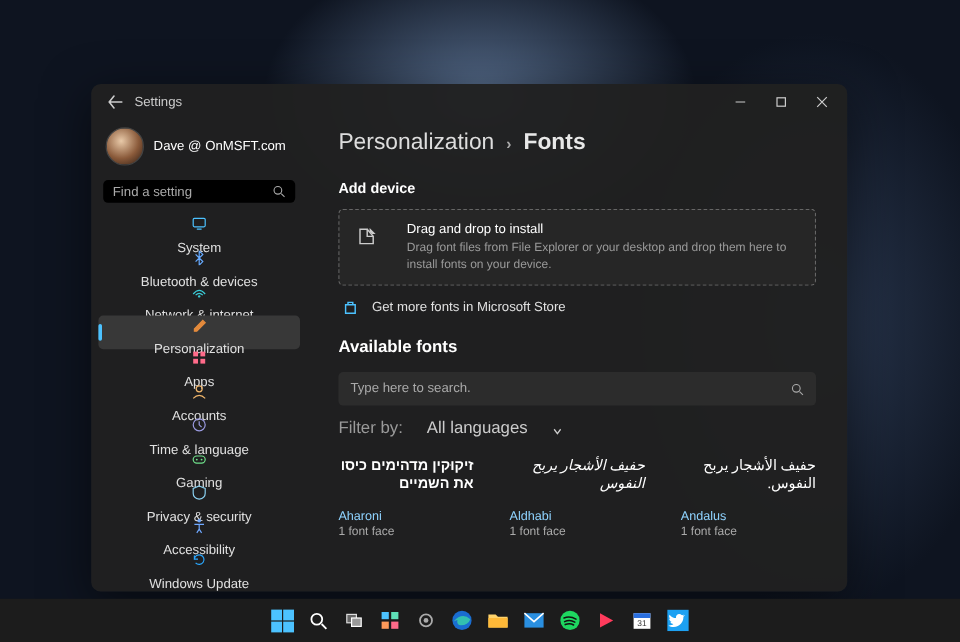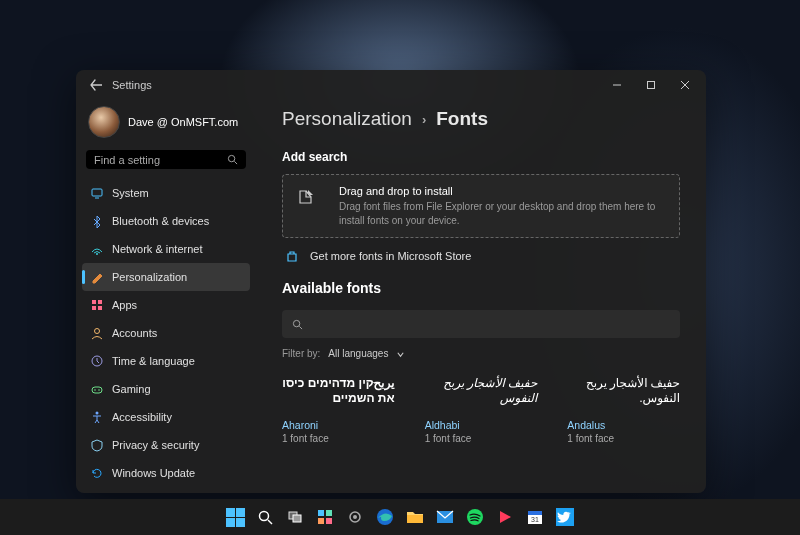--- a/index.html
+++ b/index.html
@@ -56,20 +56,21 @@
     background:#000000; border-radius:4px; height:26px;
     display:flex; align-items:center; padding:0 8px; margin:0 4px 10px 4px;
     color:#aaa; font-size:11px;
   }
   .search-box .ph { flex:1; }
   .nav-item {
     display:flex; align-items:center; gap:8px;
     height:28px; padding:0 8px; border-radius:4px;
     color:#e0e0e0; font-size:11px;
     position:relative;
+    flex-direction:column;
   }
   .nav-item.selected { background:#383838; }
   .nav-item.selected::before {
     content:""; position:absolute; left:0; top:7px; bottom:7px; width:3px;
     background:#4cc2ff; border-radius:2px;
   }
   .nav-icon { width:14px; height:14px; display:flex; align-items:center; justify-content:center; font-size:11px; }
   .main {
     flex:1; padding: 8px 26px 10px 26px; overflow:hidden;
     display:flex; flex-direction:column;
@@ -87,21 +88,21 @@
   .dz-title { font-size:11px; color:#fff; margin-bottom:3px; }
   .dz-sub { font-size:10px; color:#9a9a9a; line-height:1.35; }
   .store-row { display:flex; align-items:center; gap:10px; padding:10px 2px 6px 2px; font-size:11px; color:#e0e0e0; }
   .store-icon { width:16px; height:16px; display:flex; align-items:center; justify-content:center; color:#4cc2ff; }
   .font-search {
     background:#2c2c2c; border-radius:4px; height:28px;
     display:flex; align-items:center; padding:0 10px; margin:4px 0 10px 0;
     color:#aaa; font-size:11px;
   }
   .font-search .ph{flex:1;}
-  .filter-row { font-size:10px; color:#ccc; display:flex; align-items:flex-end; gap:8px; margin-bottom:10px;}
+  .filter-row { font-size:14px; color:#ccc; display:flex; align-items:flex-end; gap:20px; margin-bottom:10px;}
   .filter-row .lbl{ color:#9a9a9a; }
   .font-grid { display:flex; gap:30px; }
   .font-card { width:120px; }
   .font-preview { height:36px; color:#fff; font-size:12px; display:flex; align-items:flex-end; line-height:1.2; margin-bottom:14px; direction:rtl; text-align:right; }
   .font-preview.heb { font-weight:700; }
   .font-preview.ar1 { font-style:italic; font-family: cursive; }
   .font-preview.ar2 { font-family: serif; }
   .font-name { font-size:10.5px; color:#8fd3ff; margin-bottom:2px; }
   .font-faces { font-size:10px; color:#aaa; }
   .taskbar {
@@ -229,56 +230,56 @@
             <span class="nav-icon" style="color:#6fe08a">
               <svg width="14" height="14" viewBox="0 0 14 14">
                 <rect x="2" y="5" width="10" height="6" rx="3" stroke="currentColor" fill="none"></rect>
                 <circle cx="5" cy="8" r="0.8" fill="currentColor"></circle>
                 <circle cx="9" cy="8" r="0.8" fill="currentColor"></circle>
               </svg>
             </span>
             <span>Gaming</span>
           </div>
           <div class="nav-item">
+            <span class="nav-icon" style="color:#8ad0f0">
+              <svg width="14" height="14" viewBox="0 0 14 14">
+                <path d="M7 2 L12 4 V8 Q12 12 7 13 Q2 12 2 8 V4 Z" stroke="currentColor" fill="none"></path>
+              </svg>
+            </span>
+            <span>Privacy &amp; security</span>
+          </div>
+          <div class="nav-item">
             <span class="nav-icon" style="color:#6fa8ff">
               <svg width="14" height="14" viewBox="0 0 14 14">
                 <circle cx="7" cy="3" r="1.5" fill="currentColor"></circle>
                 <path d="M3 6 L11 6 M7 6 V10 M5 13 L7 10 L9 13" stroke="currentColor" fill="none"></path>
               </svg>
             </span>
             <span>Accessibility</span>
-          </div>
-          <div class="nav-item">
-            <span class="nav-icon" style="color:#8ad0f0">
-              <svg width="14" height="14" viewBox="0 0 14 14">
-                <path d="M7 2 L12 4 V8 Q12 12 7 13 Q2 12 2 8 V4 Z" stroke="currentColor" fill="none"></path>
-              </svg>
-            </span>
-            <span>Privacy &amp; security</span>
           </div>
           <div class="nav-item">
             <span class="nav-icon" style="color:#2aa8ff">
               <svg width="14" height="14" viewBox="0 0 14 14">
                 <path d="M3 7 A4 4 0 1 1 4 10" stroke="currentColor" fill="none"></path>
                 <path d="M3 4 V7 H6" stroke="currentColor" fill="none"></path>
               </svg>
             </span>
             <span>Windows Update</span>
           </div>
         </div>
     </div>
 
     <div class="main">
       <div class="breadcrumb">
         <span class="crumb1">Personalization</span>
         <span class="sep">›</span>
         <span>Fonts</span>
       </div>
 
-      <div class="section-h">Add search</div>
+      <div class="section-h">Add device</div>
 
       <div class="dropzone">
         <div class="dz-icon">
           <svg width="18" height="18" viewBox="0 0 18 18">
               <path d="M3 3 L9 3 L9 9 L14 9 L14 15 L3 15 Z" stroke="#ccc" stroke-width="1.2" fill="none"></path>
               <path d="M9 3 L14 9" stroke="#ccc" stroke-width="1.2"></path>
               <path d="M11 5 L11 2 L16 7 L13 7" fill="#ccc"></path>
             </svg>
         </div>
         <div>
@@ -292,41 +293,42 @@
           <svg width="14" height="14" viewBox="0 0 14 14">
               <path d="M3 5 H11 V12 H3 Z M5 5 V3 H9 V5" stroke="#4cc2ff" stroke-width="1.2" fill="none"></path>
             </svg>
         </span>
         <span>Get more fonts in Microsoft Store</span>
       </div>
 
       <div class="section-h" style="font-size:14px;margin-top:10px;">Available fonts</div>
 
       <div class="font-search">
+        <span class="ph">Type here to search.</span>
         <span>
             <svg width="11" height="11" viewBox="0 0 12 12">
               <circle cx="5" cy="5" r="3.5" stroke="#aaa" stroke-width="1" fill="none"></circle>
               <line x1="8" y1="8" x2="11" y2="11" stroke="#aaa" stroke-width="1"></line>
             </svg>
           </span>
       </div>
 
       <div class="filter-row">
         <span class="lbl">Filter by:</span>
         <span>All languages</span>
         <span>
             <svg width="9" height="9" viewBox="0 0 10 10">
               <path d="M2 3 L5 7 L8 3" stroke="#ccc" stroke-width="1.2" fill="none"></path>
             </svg>
           </span>
       </div>
 
       <div class="font-grid" id="font-grid">
           <div class="font-card">
-            <div class="font-preview heb">يربحּקין מדהימים כיסו את השמיים</div>
+            <div class="font-preview heb">זיקוּקין מדהימים כיסו את השמיים</div>
     <div class="font-name">Aharoni</div>
     <div class="font-faces">1 font face</div>
           </div>
           <div class="font-card">
             <div class="font-preview ar1">حفيف الأشجار يربح النفوس</div>
     <div class="font-name">Aldhabi</div>
     <div class="font-faces">1 font face</div>
           </div>
           <div class="font-card">
             <div class="font-preview ar2">حفيف الأشجار يربح النفوس.</div>

